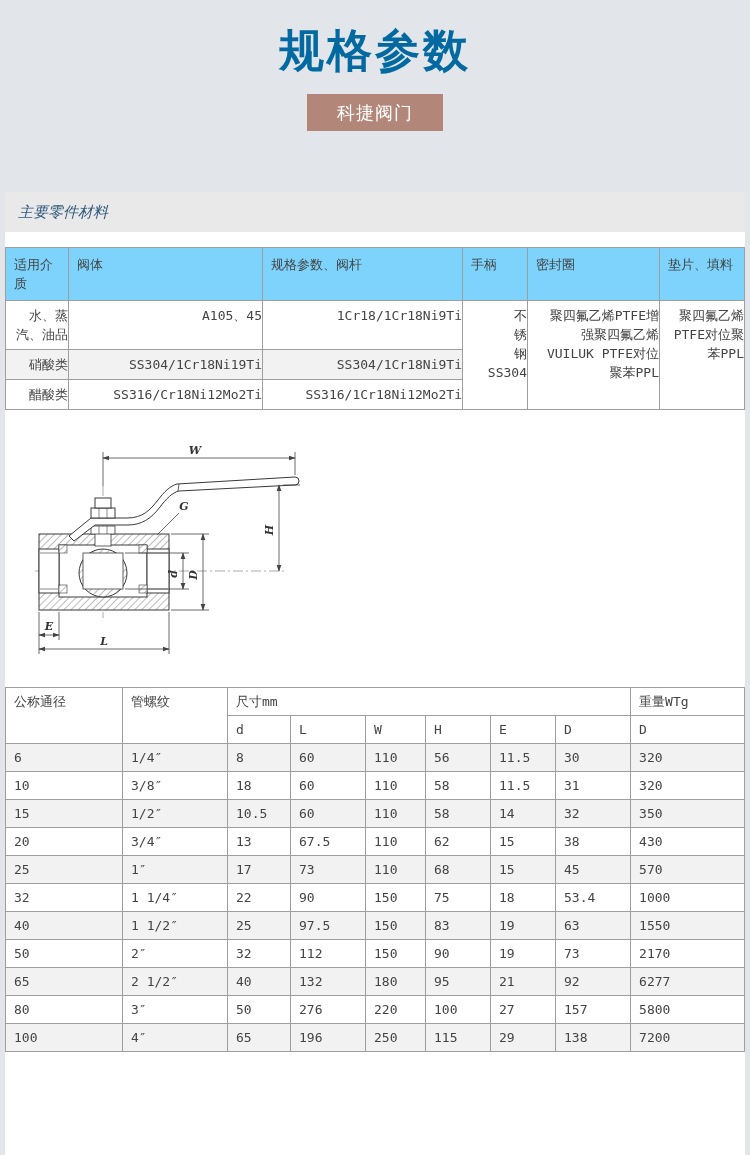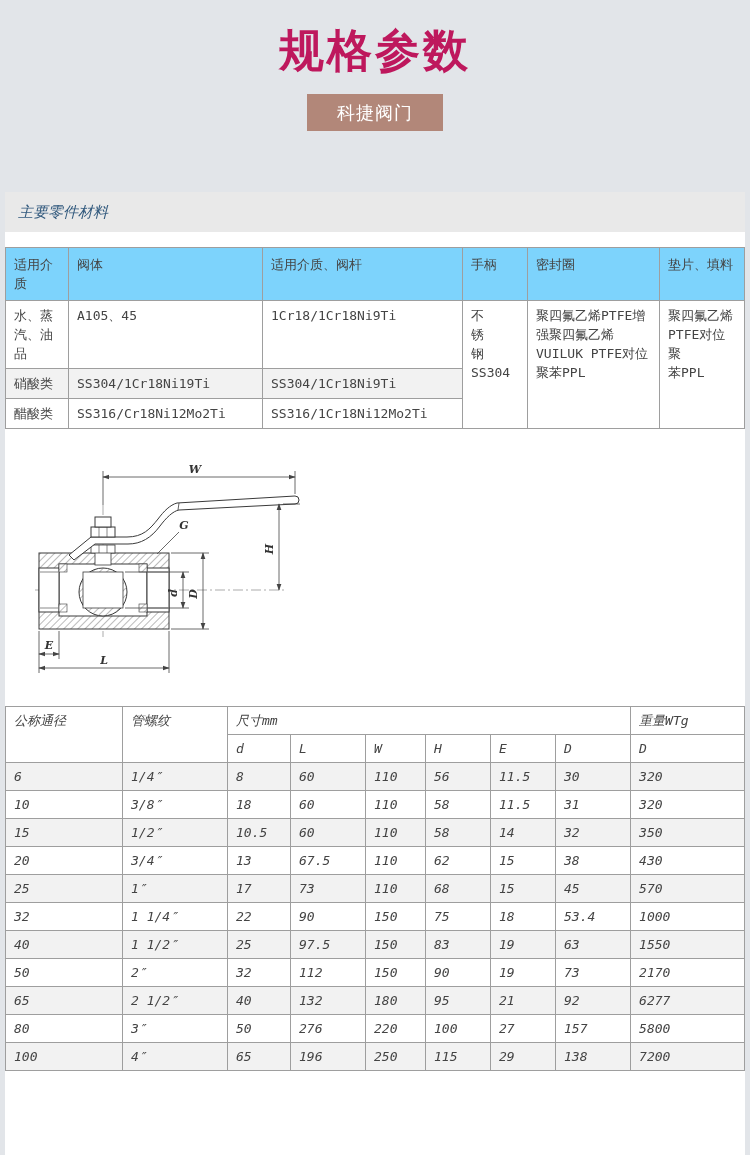--- a/index.html
+++ b/index.html
@@ -5,21 +5,21 @@
   html,body{margin:0;padding:0;background:#e2e5e9;}
   .page{
     width:750px;height:1155px;margin:0 auto;position:relative;overflow:hidden;
     background:var(--page-bg,#e2e5e9);
     font-family:"DejaVu Sans","Liberation Sans",sans-serif;
   }
   .hero{height:192px;}
   .title{
     margin:0;padding-top:24px;text-align:center;
     font-family:"DejaVu Serif","Liberation Serif",serif;
-    font-weight:700;font-size:45px;line-height:1.2;color:#be185d;letter-spacing:3px;
+    font-weight:700;font-size:45px;line-height:1.2;color:#0369a1;letter-spacing:3px;
   }
   .badge{
     width:136px;height:37px;margin:16px auto 0;
     background:var(--badge-bg,#b28779);color:#fff;
     font-size:18px;line-height:37px;text-align:center;letter-spacing:1px;cursor:pointer;
   }
   .content{
     margin:0 5px;background:var(--content-bg,#ffffff);
     height:963px;box-sizing:border-box;overflow:hidden;
   }
@@ -35,25 +35,25 @@
     font-family:"DejaVu Sans Mono","Liberation Mono",monospace;
     color:#444;border:1px solid var(--border,#9e9e9e);
   }
   .tbl th,.tbl td{
     border:1px solid var(--border,#9e9e9e);
     text-align:left;font-weight:400;vertical-align:top;
     font-size:13px;overflow:hidden;
   }
   .materials{margin:15px 0 18px;}
   .materials th{padding:7px 8px;height:36px;line-height:19px;background:#7dd3fc;}
-  .materials td{padding:5px 8px;line-height:19px;}
+  .materials td{padding:5px 0;line-height:19px;text-align:right;}
   .materials tr.alt td{background:var(--alt-row,#f2f2f2);}
   .pre{white-space:pre-line;}
   .drawing-wrap{padding:14px 0 13px 28px;}
-  .dims{margin:13px 0 0;font-style:italic;}
+  .dims{margin:13px 0 0;}
   .dims th,.dims td{padding:5px 8px;line-height:17px;height:17px;background:#fff;}
   .dims tbody tr.alt td{background:var(--alt-row,#f2f2f2);}
   svg .dimtext{
     font-family:"DejaVu Serif","Liberation Serif",serif;
     font-style:italic;font-weight:700;font-size:11px;fill:#333;text-anchor:middle;
   }
 </style>
 </head>
 <body>
 
@@ -76,21 +76,21 @@
           <col style="width:194px">
           <col style="width:200px">
         <col style="width:65px">
           <col style="width:132px">
           <col>
       </colgroup>
       <thead>
         <tr>
           <th>适用介质</th>
           <th>阀体</th>
-          <th>适用介质、阀杆</th>
+          <th>规格参数、阀杆</th>
           <th>手柄</th>
           <th>密封圈</th>
           <th>垫片、填料</th>
         </tr>
       </thead>
       <tbody>
         <tr>
           <td>水、蒸汽、油品</td>
           <td>A105、45</td>
           <td>1Cr18/1Cr18Ni9Ti</td>

